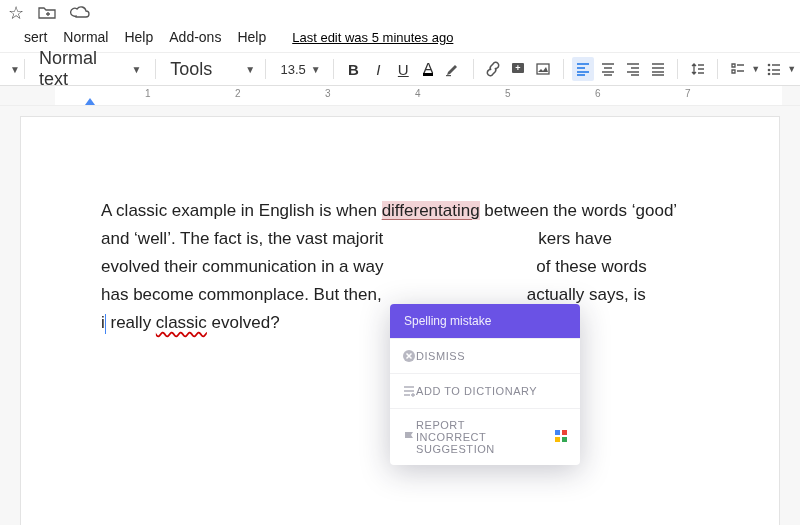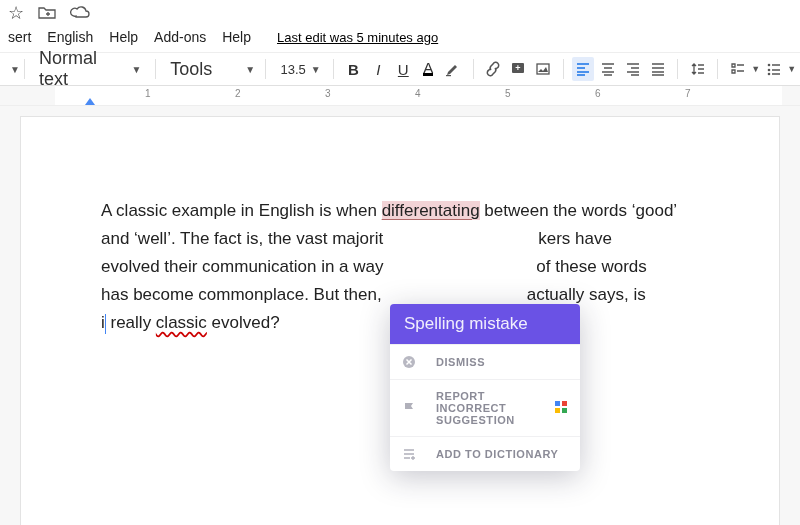--- a/index.html
+++ b/index.html
@@ -1,19 +1,19 @@
 <!DOCTYPE html>
 <html><head>
 <meta charset="utf-8">
 <style>
   * { box-sizing: border-box; }
   html, body { margin:0; padding:0; width:800px; height:525px; font-family: Arial, sans-serif; background:#fff; overflow:hidden; }
   .topicons { display:flex; gap:14px; padding:4px 8px; align-items:center; font-size:18px; color:#444; height:26px;}
   .topicons span { cursor:pointer; }
-  .menubar { display:flex; align-items:center; gap:16px; padding:2px 8px 6px 8px; font-size:14px; color:#222; height:26px;}
+  .menubar { display:flex; align-items:center; gap:16px; padding:2px 8px 6px 8px; font-size:14px; color:#222; height:26px;margin-left:16px;}
   .menubar .menuitem { cursor:pointer; }
   .menubar .last-edit { color:#000000; text-decoration: underline; cursor:pointer; font-size:13px; margin-left:10px;}
   .toolbar { display:flex; align-items:center; padding:3px 4px; border-top:1px solid #eee; border-bottom:1px solid #e0e0e0; background:#fff; font-size:13px; color:#333; height:34px; gap:2px;}
   .sep { width:1px; height:20px; background:#e0e0e0; margin:0 6px;}
   .tb-btn { width:24px; height:24px; display:flex; align-items:center; justify-content:center; cursor:pointer; border-radius:2px; font-size:15px; }
   .tb-btn.sel { background:#e3ecfb; }
   .dd { display:flex; align-items:center; gap:5px; padding:0 6px; cursor:pointer; height:24px;}
   .dd .chev { font-size:10px; color:#555; }
   .tb-text { min-width:70px; font-size:18px;}
   .ruler { position:relative; height:20px; background:#fff; border-bottom:1px solid #eeeeee; }
@@ -27,23 +27,23 @@
   .page { background:#fff; margin:0 auto; width:760px; height:410px; border:1px solid #e3e3e3; padding:80px 80px; font-size:16px; color:#222; line-height:1.65; position:relative;}
   .page .txt { font-size:17px; }
   .misspell { text-decoration: underline wavy #c00; text-underline-offset:3px; cursor:pointer;}
   .misspell.main { text-decoration: underline #b16a6a; background:#f2d3d6; }
   .popup {
     position:absolute; top:198px; left:390px; width:190px;
     background:#fff; border-radius:4px; box-shadow:0 6px 30px rgba(30,30,60,.25);
     font-size:12px; overflow:hidden;
   }
   .popup .head { background:#6a52e5; color:#fff; padding:10px 12px 10px 14px;}
-  .popup .head .label { font-size:17px; opacity:.9; }
+  .popup .head .label { font-size:12px; opacity:.9; }
   .popup .head .word { font-size:17px; font-weight:500; margin-top:2px;}
-  .popup .row { display:flex; align-items:center; gap:20px; padding:10px 12px; color:#8b8b97; font-size:11px; letter-spacing:.05em; border-top:1px solid #f0f0f2; cursor:pointer;font-weight:bold;}
+  .popup .row { display:flex; align-items:center; gap:0; padding:10px 12px; color:#8b8b97; font-size:11px; letter-spacing:.05em; border-top:1px solid #f0f0f2; cursor:pointer;}
   .popup .row svg { width:14px; height:14px; flex-shrink:0; }
   .popup .row .colicon { margin-left:auto; }
   .page .cursor { display:inline-block; width:0; border-left:1px solid #4285f4; height:20px; vertical-align:middle; }
   
 </style>
 </head>
 <body>
 
 <div class="topicons">
   <span>☆</span>
@@ -55,21 +55,21 @@
   </span>
   <span>
     <svg width="20" height="14" viewBox="0 0 20 14">
         <path fill="none" stroke="#555" stroke-width="1.3" d="M6 11a4 4 0 1 1 1-7 5 5 0 0 1 9 2 3 3 0 0 1 0 6H6z"></path>
       </svg>
   </span>
 </div>
 
 <div class="menubar">
   <span class="menuitem">sert</span>
-  <span class="menuitem">English</span>
+  <span class="menuitem">Normal</span>
   <span class="menuitem">Help</span>
   <span class="menuitem">Add-ons</span>
   <span class="menuitem">Help</span>
   <span class="last-edit">Last edit was 5 minutes ago</span>
 </div>
 
 <div class="toolbar">
   <div class="dd" style="width:12px;">
       <span class="chev">▼</span>
     </div>
@@ -197,35 +197,35 @@
   <div class="popup">
     <div class="head">
       <div class="label">Spelling mistake</div>
     </div>
     <div class="row">
       <svg viewBox="0 0 14 14">
           <circle cx="7" cy="7" r="6" fill="#b8b8c2"></circle>
           <path stroke="#fff" stroke-width="1.5" d="M4.5 4.5l5 5M9.5 4.5l-5 5"></path>
         </svg>
       <span>DISMISS</span>
+    </div>
+    <div class="row">
+      <svg viewBox="0 0 14 14">
+          <path stroke="#b0b0ba" stroke-width="1.3" d="M2 3h10M2 7h10M2 11h6M11 9v4M9 11h4"></path>
+        </svg>
+      <span>ADD TO DICTIONARY</span>
     </div>
     <div class="row">
       <svg viewBox="0 0 14 14">
           <path fill="#b0b0ba" d="M3 2v11M3 2h8l-2 3 2 3H3"></path>
         </svg>
       <span style="max-width:110px">REPORT INCORRECT SUGGESTION</span>
       <span class="colicon">
         <svg width="14" height="14">
             <rect x="1" y="1" width="5" height="5" fill="#4285f4"></rect>
             <rect x="8" y="1" width="5" height="5" fill="#ea4335"></rect>
             <rect x="1" y="8" width="5" height="5" fill="#fbbc04"></rect>
             <rect x="8" y="8" width="5" height="5" fill="#34a853"></rect>
           </svg>
       </span>
     </div>
-    <div class="row">
-      <svg viewBox="0 0 14 14">
-          <path stroke="#b0b0ba" stroke-width="1.3" d="M2 3h10M2 7h10M2 11h6M11 9v4M9 11h4"></path>
-        </svg>
-      <span>ADD TO DICTIONARY</span>
-    </div>
   </div>
 </div>
 
 </body></html>

